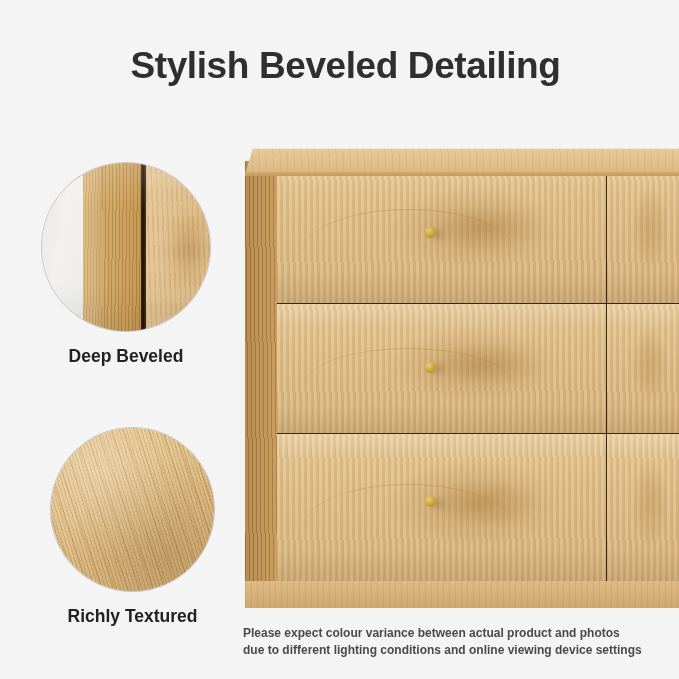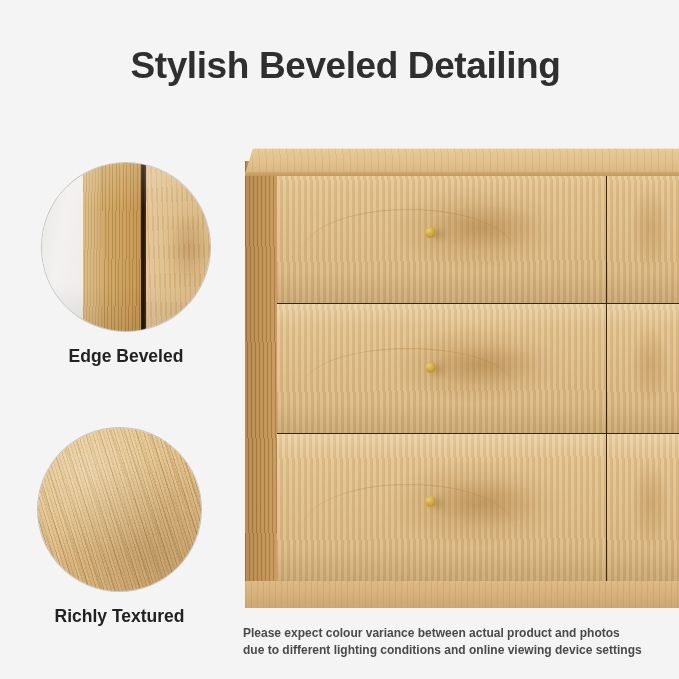--- a/index.html
+++ b/index.html
@@ -294,25 +294,25 @@
   <div class="callout" style="left:42px; top:163px; width:168px;">
     <div class="circle" id="circle-bevel">
       <div class="bv-wall"></div>
       <div class="bv-face-a"></div>
       <div class="bv-face-b"></div>
       <div class="bv-shadow"></div>
       <div class="bv-face-c"></div>
       <div class="bv-gloss"></div>
     </div>
     <div class="callout-label">
-      <div>Edge Beveled</div>
+      <div>Deep Beveled</div>
     </div>
   </div>
 
-  <div class="callout" style="left:38px; top:428px; width:163px;">
+  <div class="callout" style="left:51px; top:428px; width:163px;">
     <div class="circle" id="circle-texture">
       <div class="tx-base"></div>
       <div class="tx-shade"></div>
     </div>
     <div class="callout-label">
       <div>Richly Textured</div>
     </div>
   </div>
 
   <div id="dresser-photo">

